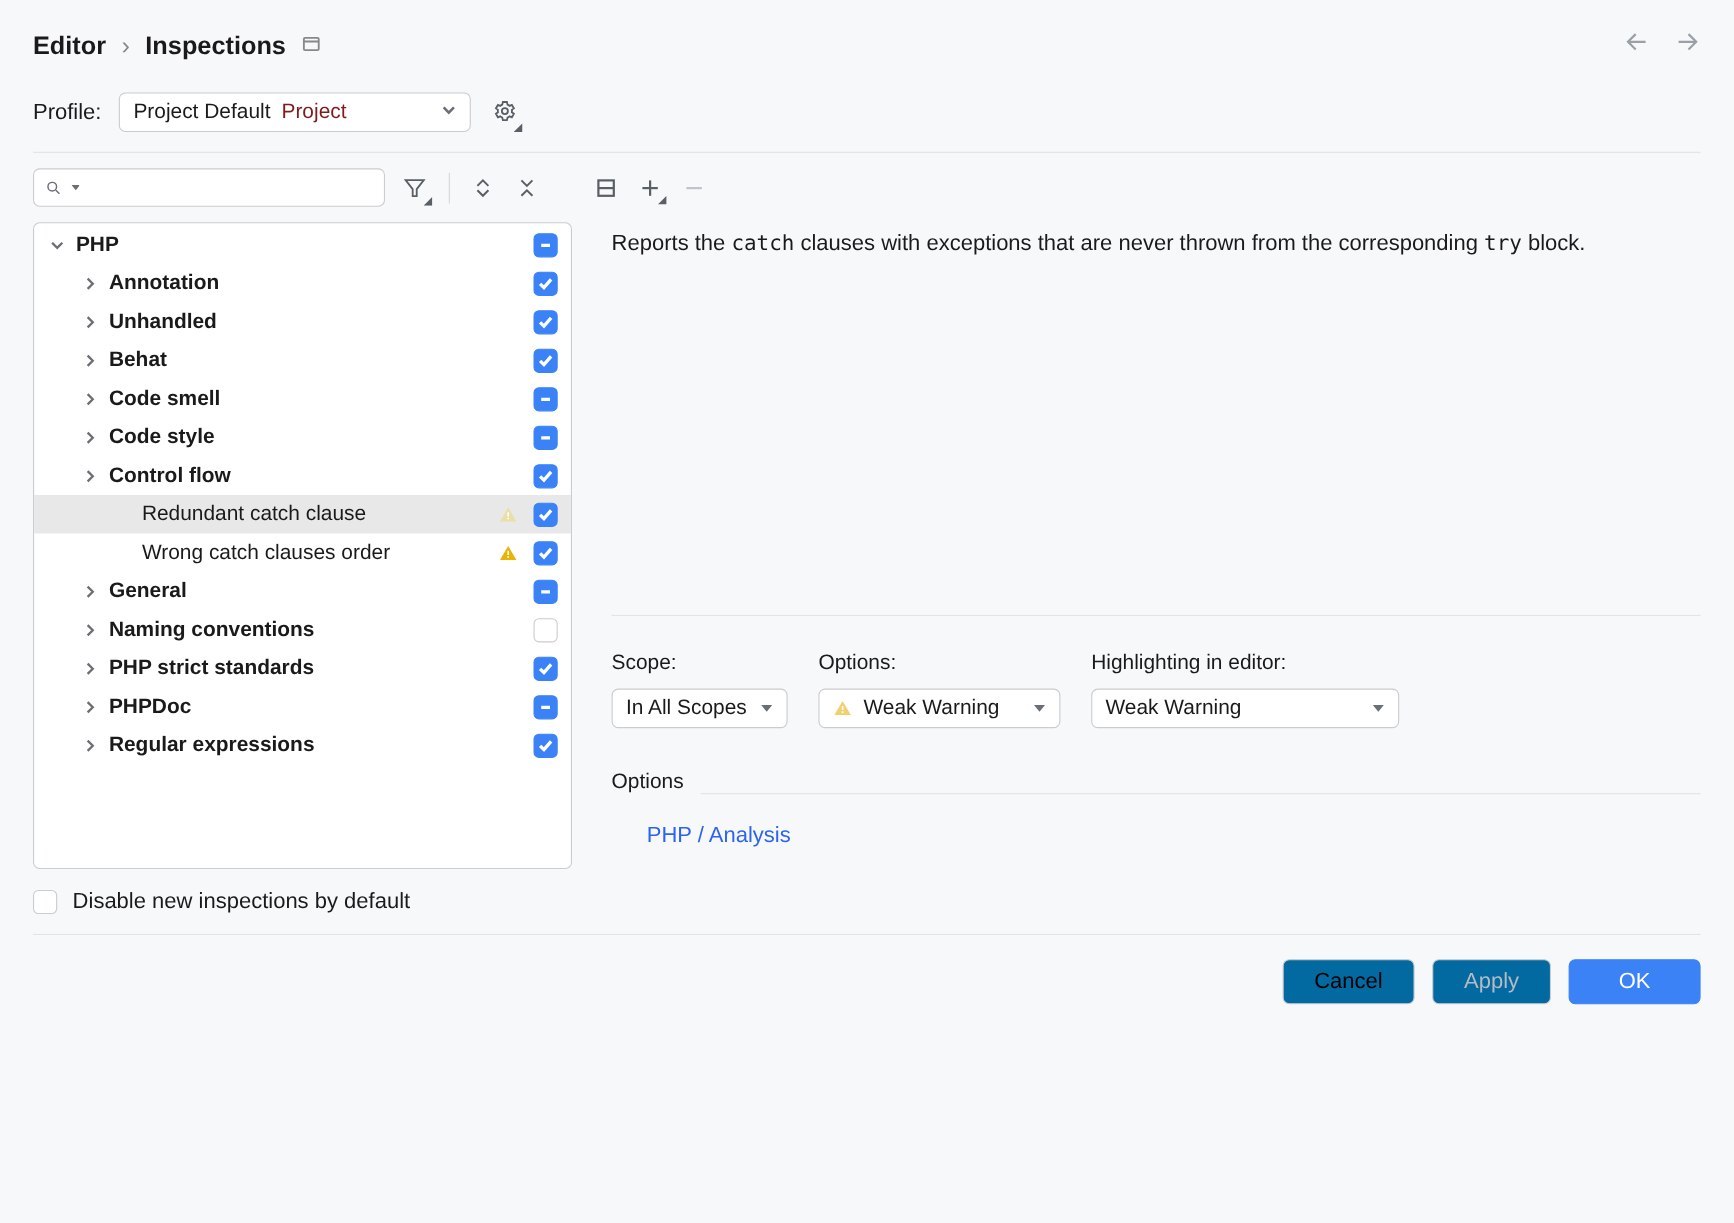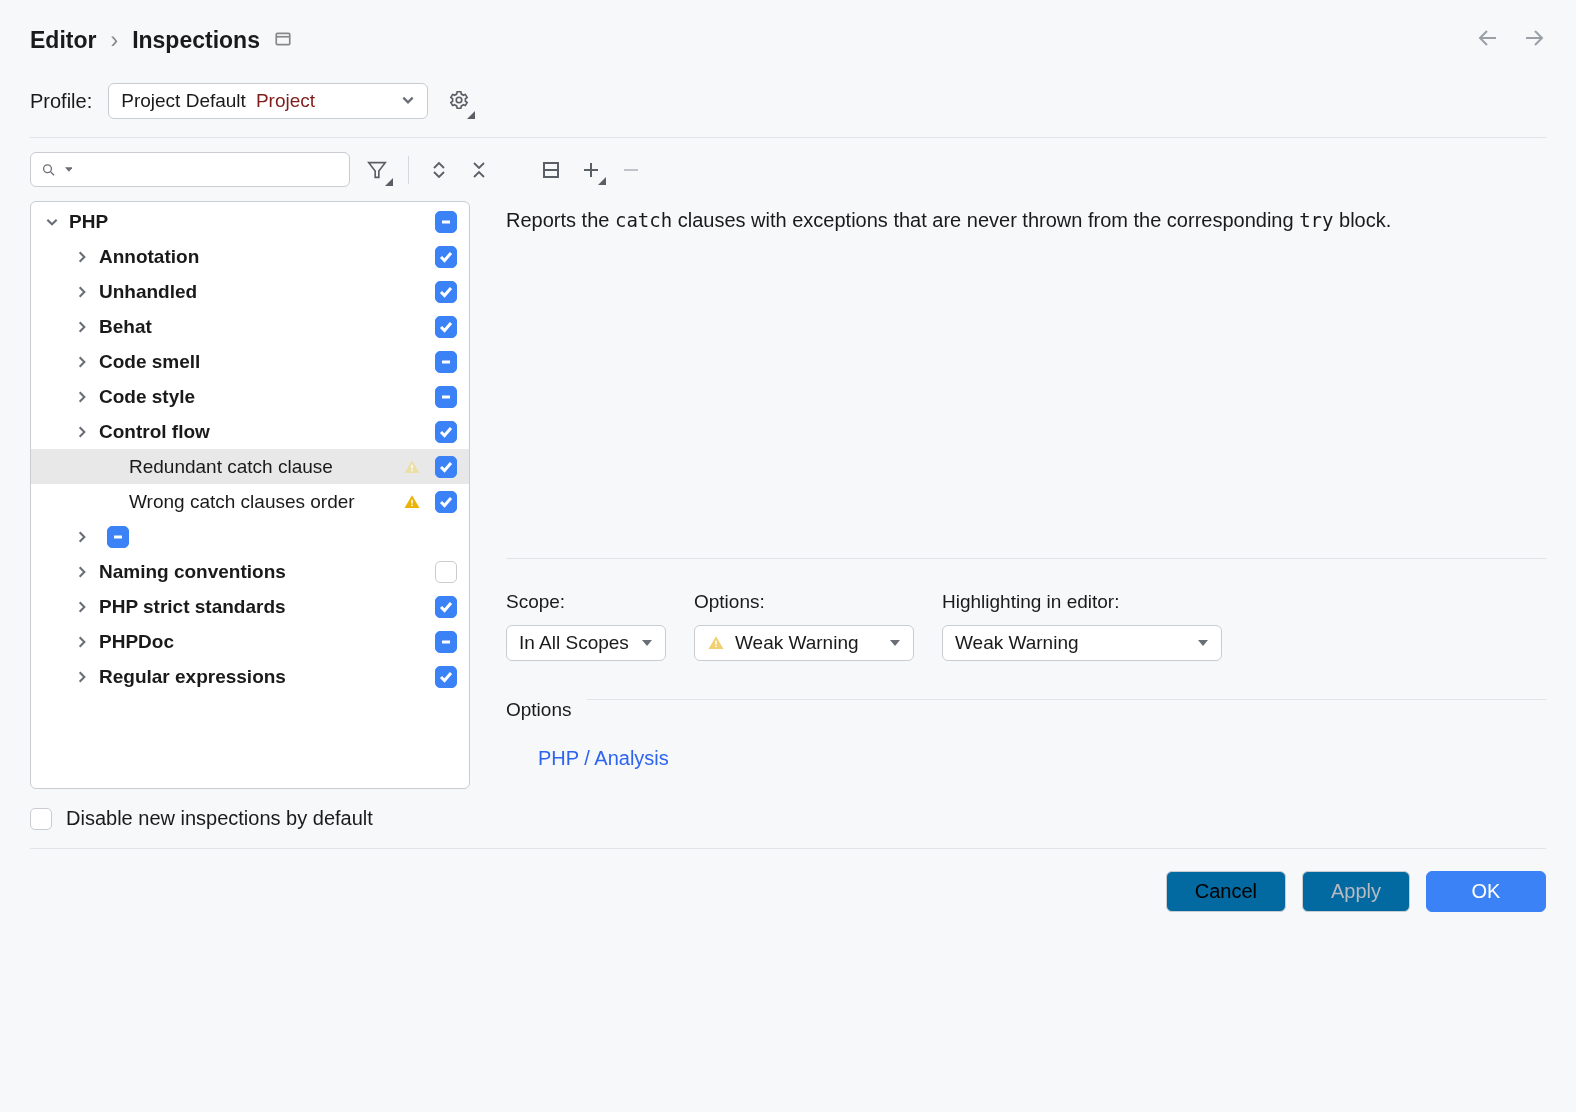--- a/index.html
+++ b/index.html
@@ -81,21 +81,21 @@
   .tbar-btn { background:none; border:none; padding:4px; cursor:pointer; display:flex; align-items:center; }
   .vline { width:1px; height:28px; background:#d5d8dc; margin:0 4px;}
 
   
   .panes {
     display: flex;
     gap: 0;
     height: 588px;
   }
   .tree-pane {
-    width: 440px;
+    width: 490px;
     border: 1px solid #c9ccd0;
     border-radius: 6px;
     background: #fff;
     overflow: hidden;
     position:relative;
   }
   .detail-pane {
     flex: 1;
     padding: 0 0 0 36px;
   }
@@ -143,21 +143,21 @@
   .ctrl { display:flex; flex-direction:column; gap:12px; }
   .ctrl-label { font-size: 19px; }
   .combo {
     display:flex; align-items:center; gap:10px;
     border:1px solid #c9ccd0; border-radius:6px;
     background:#fff; padding:6px 12px; min-width: 160px;
     justify-content:space-between; font-size:19px;
   }
   .combo-lg{ min-width:280px;}
   .options-hdr {
-    display:flex; align-items:flex-start; gap:16px;
+    display:flex; align-items:flex-end; gap:16px;
     margin-top: 38px; font-size:19px;
   }
   .options-hdr .opt-line { flex:1; border-top:1px solid #e2e4e7; }
   .opt-link { color:#2d64ef; font-size:20px; margin-top:26px; padding-left:32px; display:block;}
 
   
   .disable-row {
     display:flex; align-items:center; gap:14px;
     padding: 18px 0;
     font-size: 20px;
@@ -431,20 +431,21 @@
               </svg>
             </span>
           </div>
           <div class="tree-row">
             <span class="tr-indent" style="width: 40px;"></span>
             <span class="tr-expand">
               <svg viewBox="0 0 12 12" fill="none" stroke="currentColor" stroke-width="1.8">
                 <polyline points="4 2 8 6 4 10"></polyline>
               </svg>
             </span>
+            <span class="tr-label bold">General</span>
             <span class="tr-check mixed">
               <svg viewBox="0 0 14 14" stroke="#fff">
                 <line x1="3" y1="7" x2="11" y2="7"></line>
               </svg>
             </span>
           </div>
           <div class="tree-row">
             <span class="tr-indent" style="width: 40px;"></span>
             <span class="tr-expand">
               <svg viewBox="0 0 12 12" fill="none" stroke="currentColor" stroke-width="1.8">

